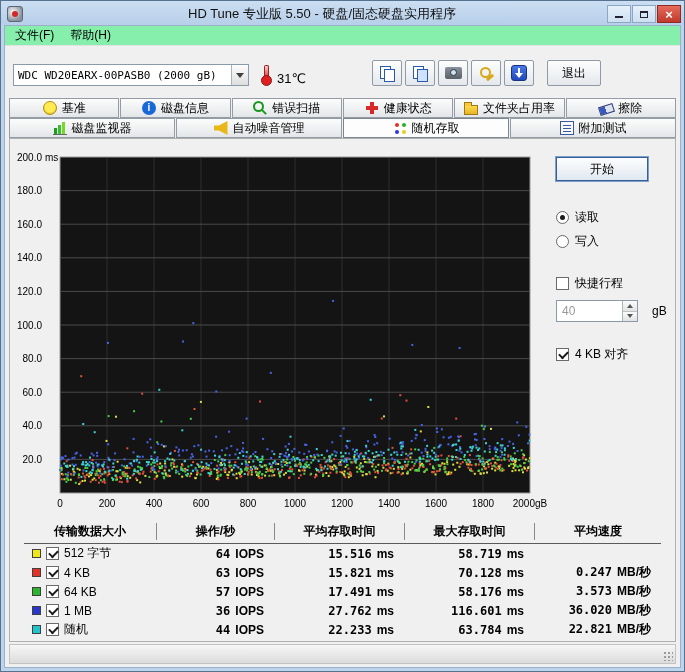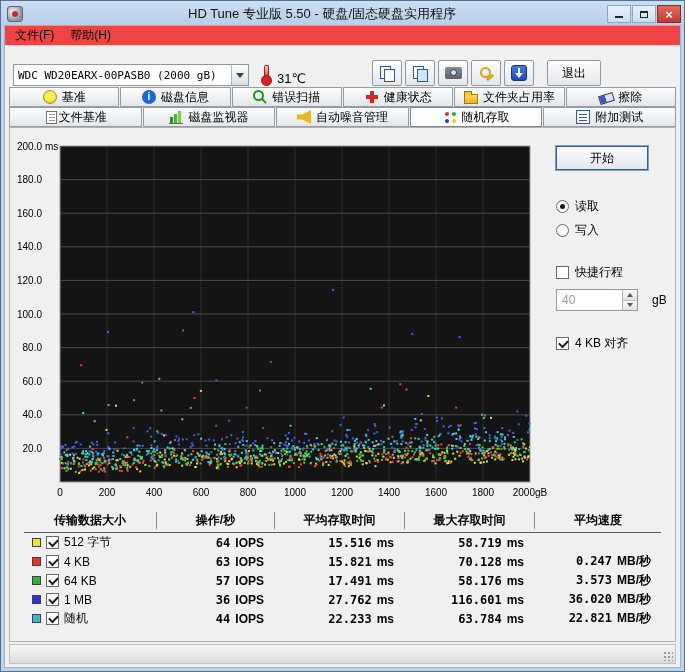--- a/index.html
+++ b/index.html
@@ -15,21 +15,21 @@
   .app-icon-dot { position:absolute; left:4px; top:4px; width:6px; height:6px; border-radius:50%; background:#d42828; }
   .win-btns { margin-left:auto; display:flex; gap:1px; z-index:2; }
   .win-btn { width:24px; height:18px; border:1px solid #8ba7c4; background:linear-gradient(#e6f0fa,#cddff0); display:flex; align-items:center; justify-content:center; font-size:11px; color:#223; cursor:default; }
   .glyph-min { width:8px; height:2px; background:#223; margin-top:6px; }
   .glyph-max { width:8px; height:7px; border:1px solid #223; border-top-width:2px; }
   .win-btn.close { background:linear-gradient(#e66a5a,#c03a2c); border-color:#8f2a20; color:#fff; font-weight:bold; font-size:13px; }
 
   
   .inner { flex:1; margin:0 3px 3px 3px; background:#f0f0f0; border:1px solid #9ab1c9; display:flex; flex-direction:column; }
 
-  .menubar { height:20px; display:flex; align-items:center; padding-left:2px; background:#ef4444; border-bottom:1px solid #e2e2e2; }
+  .menubar { height:20px; display:flex; align-items:center; padding-left:2px; background:#86efac; border-bottom:1px solid #e2e2e2; }
   .menu-item { padding:2px 8px; cursor:default; }
 
   .toolbar { height:40px; display:flex; align-items:flex-end; padding:0 8px; }
   .combo { width:236px; height:22px; border:1px solid #8a9aa8; background:#fff; display:flex; align-items:center; }
   .combo-text { flex:1; font-family:"DejaVu Sans Mono",monospace; font-size:11px; padding-left:4px; white-space:nowrap; overflow:hidden; }
   .combo-btn { width:17px; height:20px; background:linear-gradient(#fdfdfd,#dfdfdf); border-left:1px solid #aab4bd; display:flex; align-items:center; justify-content:center; }
   .arr-down { width:0; height:0; border:4px solid transparent; border-top:5px solid #404040; margin-top:4px; }
 
   .thermo { width:11px; height:21px; position:relative; margin-left:12px; flex:none; }
   .thermo-stem { position:absolute; left:3px; top:0; width:5px; height:14px; background:linear-gradient(#f8d0d0,#e02020); border:1px solid #a02020; border-bottom:none; border-radius:2px 2px 0 0; }
@@ -48,21 +48,21 @@
   .ic-camera .lens { position:absolute; top:2px; left:5px; width:7px; height:7px; border-radius:50%; background:#cfe0ee; border:1px solid #2e3640; }
   .ic-keys { width:15px; height:15px; position:relative; display:block; }
   .ic-keys::before { content:""; position:absolute; top:1px; left:1px; width:7px; height:7px; border:2px solid #d8a818; border-radius:50%; }
   .ic-keys::after { content:""; position:absolute; bottom:2px; right:0; width:8px; height:3px; background:#d8a818; transform:rotate(-40deg); }
   .ic-download { width:16px; height:16px; background:linear-gradient(#4878e8,#2048b8); border:1px solid #16337e; border-radius:3px; position:relative; display:block; }
   .ic-download .dl-arr { position:absolute; left:6px; top:2px; width:2px; height:5px; background:#fff; }
   .ic-download .dl-arr::after { content:""; position:absolute; top:5px; left:-3px; width:0; height:0; border:4px solid transparent; border-top:5px solid #fff; }
 
   
   .tabrow { display:flex; margin:0 4px; }
-  .tabrow.first { margin-top:1px; }
+  .tabrow.first { margin-top:12px; }
   .tab { flex:1; height:20px; display:flex; align-items:center; justify-content:center; border:1px solid #949da6; background:linear-gradient(#fcfcfc,#e3e6e9); font-family:inherit; font-size:12px; margin-right:1px; cursor:default; white-space:nowrap; }
   .tab:last-child { margin-right:0; }
   .tab.active { background:#fdfdfd; border-color:#7d868f; }
   .tico { width:14px; height:14px; display:inline-block; position:relative; margin-right:5px; flex:none; }
   .bulb { background:radial-gradient(circle at 50% 40%, #ffec54 0 55%, #e8c020 75%); border-radius:50%; border:1px solid #b08c10; }
   .info { background:#1868d8; border-radius:50%; color:#fff; font-weight:bold; font-size:10px; text-align:center; line-height:13px; }
   .info::after { content:"i"; }
   .health::before { content:""; position:absolute; left:5px; top:1px; width:4px; height:12px; background:#d82828; }
   .health::after { content:""; position:absolute; left:1px; top:5px; width:12px; height:4px; background:#d82828; }
   .scan::before { content:""; position:absolute; top:0; left:0; width:7px; height:7px; border:2px solid #189818; border-radius:50%; }
@@ -212,24 +212,20 @@
       <button class="tab">
           <span class="tico folder"></span>
           <span>文件夹占用率</span>
         </button>
       <button class="tab">
           <span class="tico erase"></span>
           <span>擦除</span>
         </button>
     </div>
     <div class="tabrow">
-      <button class="tab">
-          <span class="tico filei"></span>
-          <span>文件基准</span>
-        </button>
       <button class="tab">
           <span class="tico monitor"></span>
           <span>磁盘监视器</span>
         </button>
       <button class="tab">
           <span class="tico speaker"></span>
           <span>自动噪音管理</span>
         </button>
       <button class="tab active">
           <span class="tico random"></span>

